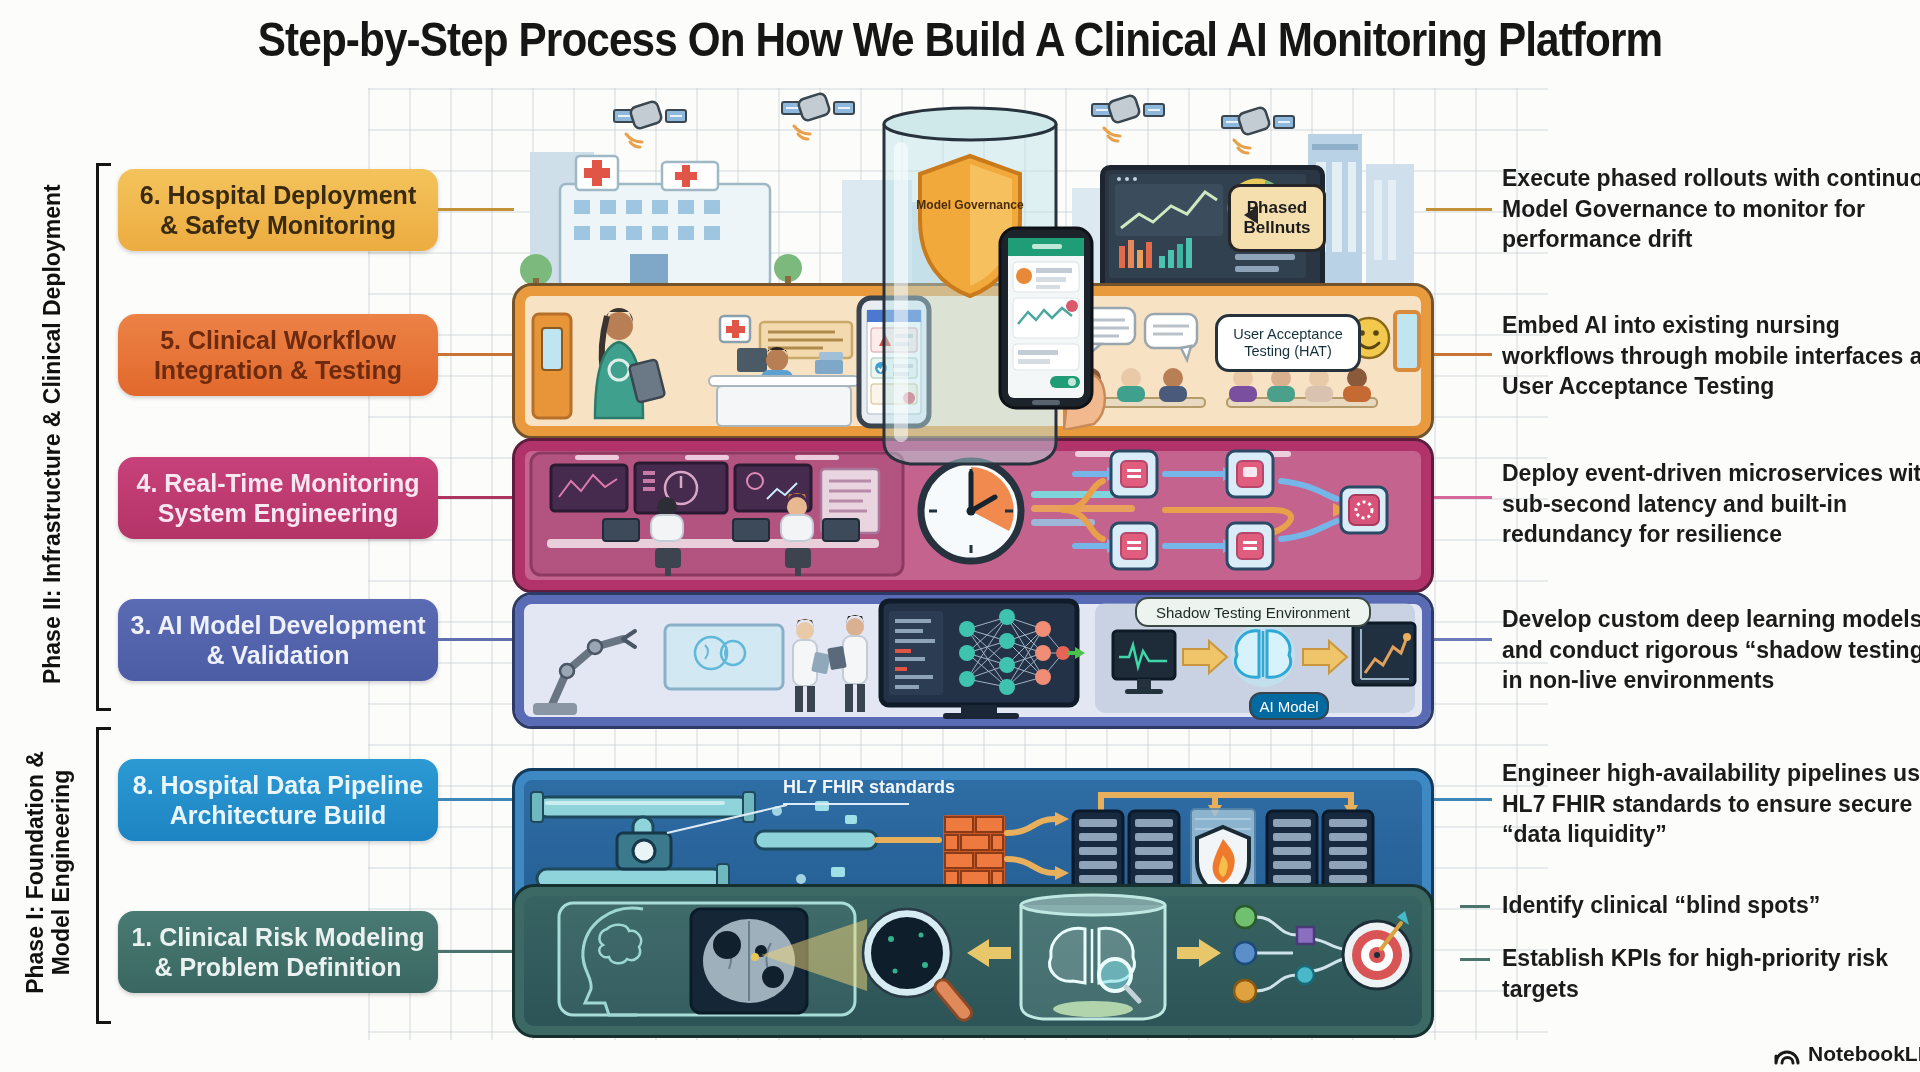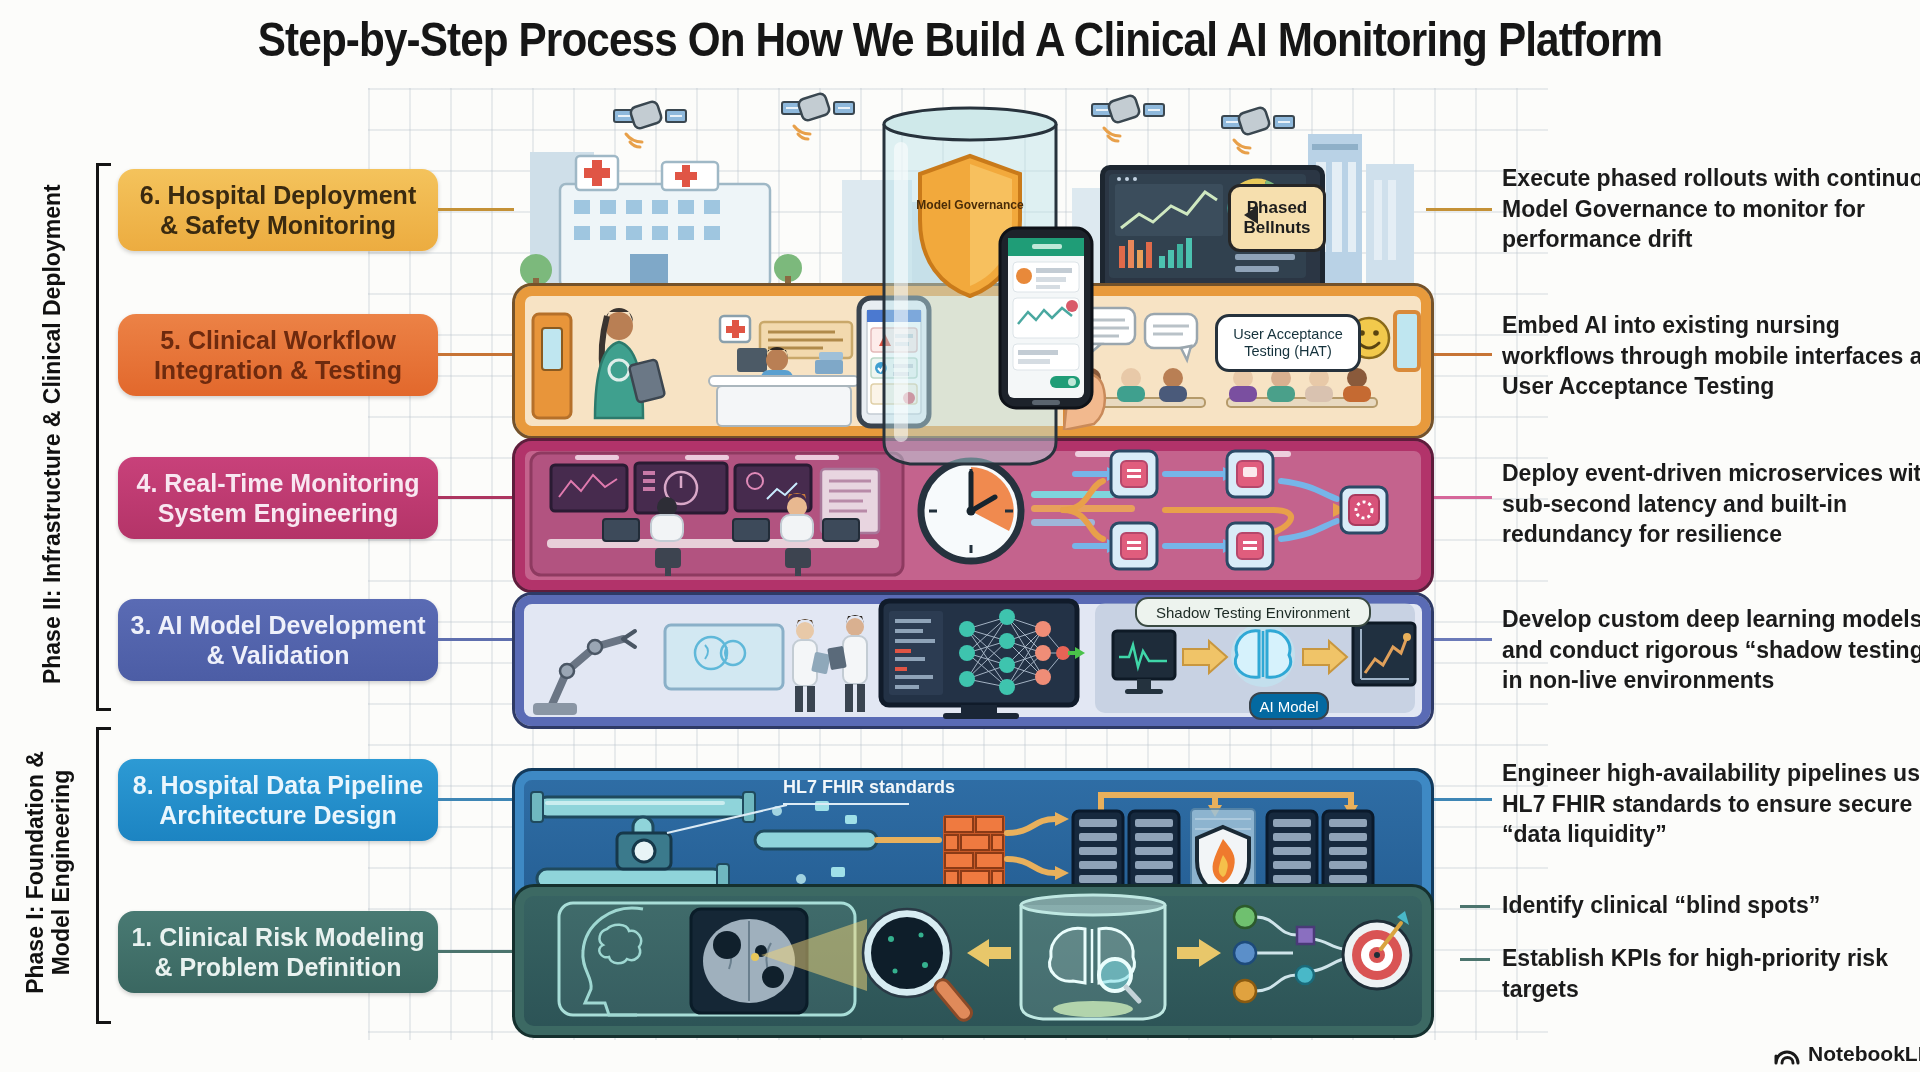--- a/index.html
+++ b/index.html
@@ -58,21 +58,21 @@
   <div class="abs stepbox" style="top:457px;background:linear-gradient(#c8417a,#b43468);color:#f8e7f1;">
     <div>4. Real-Time Monitoring</div>
       <div>System Engineering</div>
     </div>
   <div class="abs stepbox" style="top:599px;background:linear-gradient(#5a6bb4,#4c5da5);color:#eef0fa;">
     <div>3. AI Model Development</div>
       <div>&amp; Validation</div>
     </div>
   <div class="abs stepbox" style="top:759px;background:linear-gradient(#2d9ad4,#1c84c2);color:#eaf6fd;">
     <div>8. Hospital Data Pipeline</div>
-      <div>Architecture Design</div>
+      <div>Architecture Build</div>
     </div>
   <div class="abs stepbox" style="top:911px;background:linear-gradient(#497a73,#3a6761);color:#e9f2f0;">
     <div>1. Clinical Risk Modeling</div>
       <div>&amp; Problem Definition</div>
     </div>
 
   <div class="abs conn" style="left:438px;top:208px;width:76px;background:#c49136;"></div>
   <div class="abs conn" style="left:438px;top:353px;width:76px;background:#c77435;"></div>
   <div class="abs conn" style="left:438px;top:496px;width:76px;background:#ad3560;"></div>
   <div class="abs conn" style="left:438px;top:638px;width:76px;background:#5f6fae;"></div>

